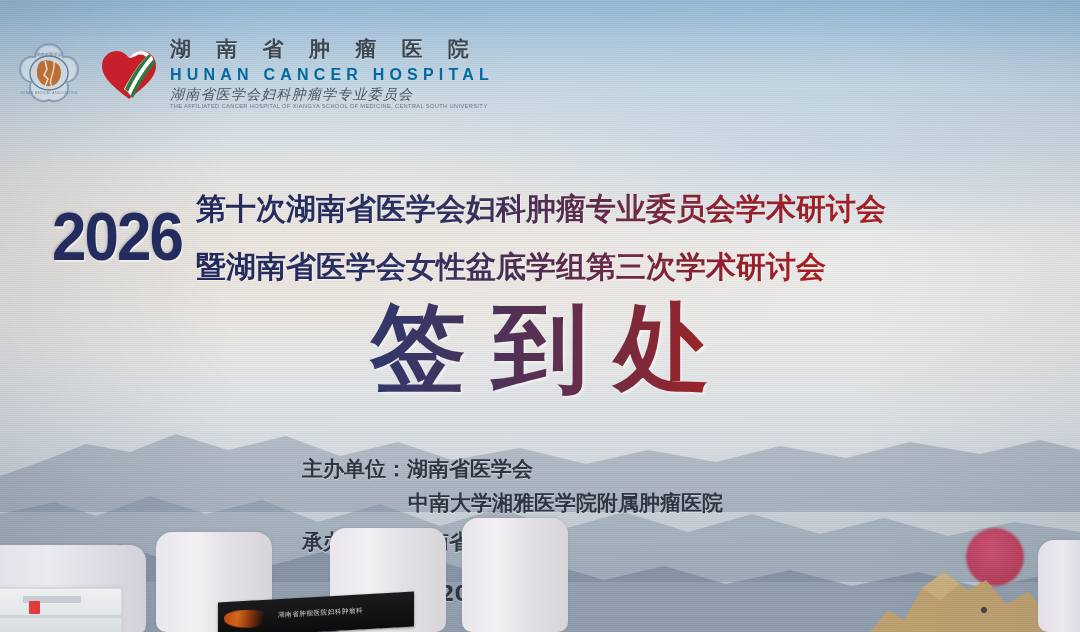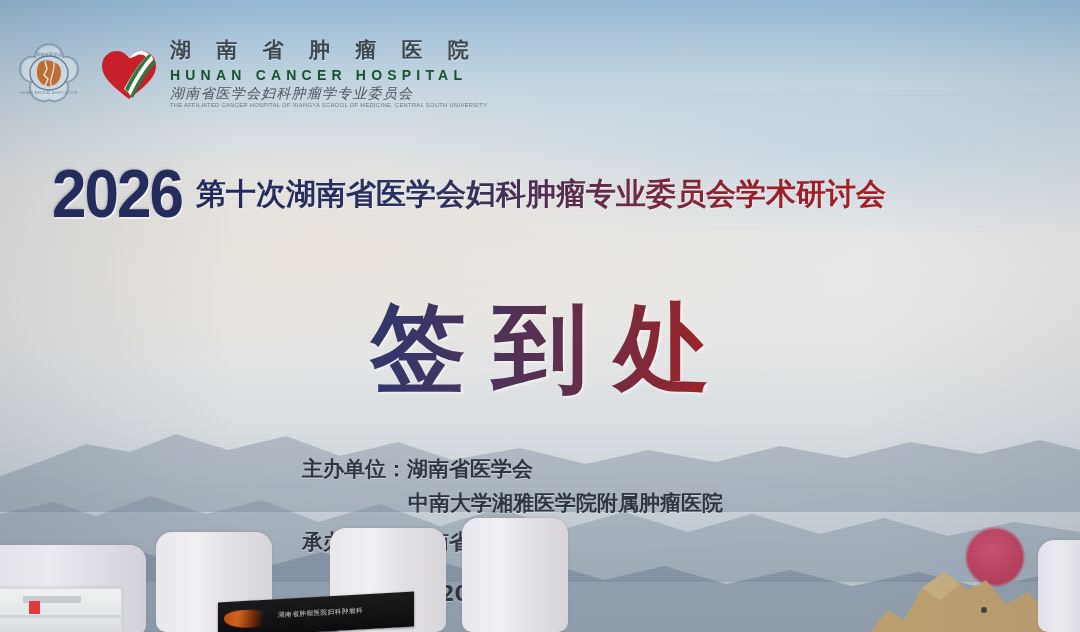--- a/index.html
+++ b/index.html
@@ -85,36 +85,36 @@
   .heart-mark svg{display:block;width:62px;height:58px;}
 
   .hch-text{display:flex;flex-direction:column;justify-content:center;line-height:1;}
   .hch-cn{
     font-size:21px;letter-spacing:9px;color:#3d4750;font-weight:700;
     font-family:"DejaVu Serif","Liberation Serif",serif;
     text-shadow:0 1px 0 rgba(255,255,255,.45);
     white-space:nowrap;
   }
   .hch-en{
-    font-size:14px;letter-spacing:5.2px;color:#14532d;font-weight:600;
+    font-size:16px;letter-spacing:5.2px;color:#0369a1;font-weight:600;
     margin-top:8px;white-space:nowrap;
   }
   .hch-cn2{
     font-size:14px;letter-spacing:1.2px;color:#4a5560;margin-top:4px;
     font-family:"DejaVu Serif","Liberation Serif",serif;font-style:italic;
     white-space:nowrap;
   }
   .hch-en2{
     font-size:5.6px;letter-spacing:.35px;color:#6a7680;margin-top:3px;
     transform:scaleX(1.02);transform-origin:left center;white-space:nowrap;
   }
 
   
   .title-block{
-    position:absolute;left:52px;top:164px;width:990px;
+    position:absolute;left:52px;top:190px;width:990px;
     display:flex;align-items:center;
   }
   .year{
     font-size:62px;font-weight:800;line-height:.98;
     color:#232c5c;
     font-family:"Liberation Sans","DejaVu Sans",sans-serif;
     letter-spacing:-2px;
     text-shadow:1px 1px 0 rgba(255,255,255,.55), -1px -1px 2px rgba(60,70,110,.25);
     margin-right:14px;
     transform:scaleY(1.12);
@@ -299,20 +299,21 @@
         <div class="hch-cn2">湖南省医学会妇科肿瘤学专业委员会</div>
         <div class="hch-en2">THE AFFILIATED CANCER HOSPITAL OF XIANGYA SCHOOL OF MEDICINE, CENTRAL SOUTH UNIVERSITY</div>
       </div>
     </div>
   </div>
 
   <div class="title-block">
     <div class="year">2026</div>
     <div class="title-lines">
       <div class="tline">第十次湖南省医学会妇科肿瘤专业委员会学术研讨会</div>
+      <div class="tline l2">暨湖南省医学会女性盆底学组第三次学术研讨会</div>
     </div>
   </div>
 
   <div class="bigtitle">签到处</div>
 
   <div class="org">
     <div><span>主办单位：</span><span>湖南省医学会</span></div>
     <span class="indent">中南大学湘雅医学院附属肿瘤医院</span>
   </div>
 

